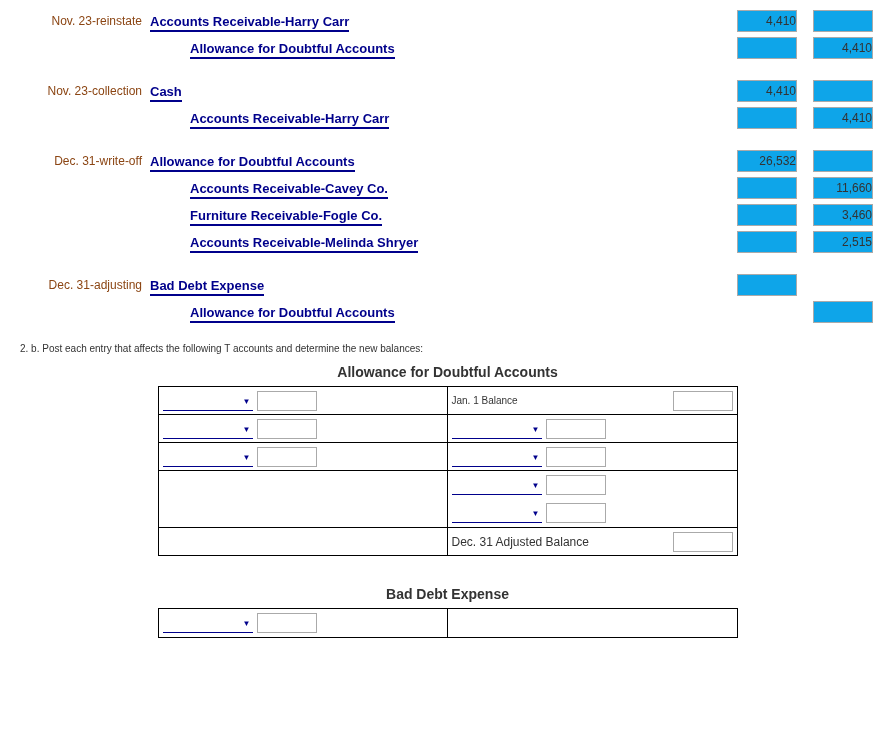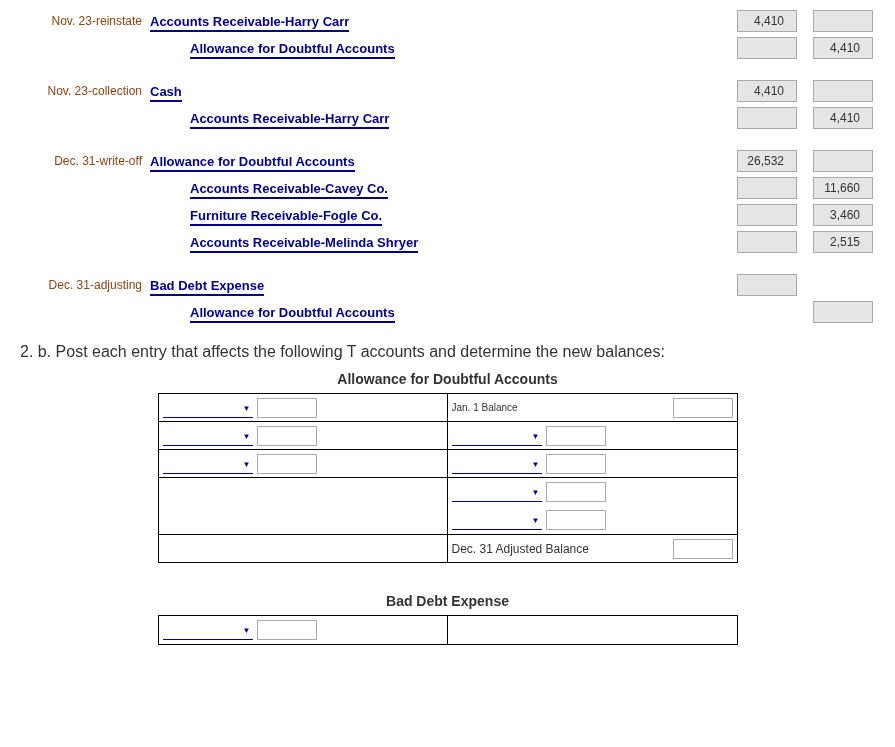--- a/index.html
+++ b/index.html
@@ -27,24 +27,24 @@
       padding-bottom: 1px;
       margin-left: 40px;
       cursor: default;
     }
     .amount-box {
       width: 60px;
       height: 22px;
       border: 1px solid #aaa;
       margin-left: 8px;
       text-align: right;
-      padding-right: 12px;
+      padding-right: 0;
       font-size: 12px;
       color: #333;
-      background: #e5e5e5;
+      background: #0ea5e9;
     }
 
     
     .je-row {
       display: flex;
       align-items: center;
       margin-bottom: 5px;
     }
     .je-date { width: 130px; color: #8B4513; font-size: 12px; text-align: right; padding-right: 8px; }
     .je-account { flex: 1; }
@@ -92,21 +92,21 @@
       color: #00008B;
       position: absolute;
       right: 2px;
       top: 50%;
       transform: translateY(-50%);
       pointer-events: none;
     }
     select.t-dropdown { padding-right: 14px; }
 
     .description-text {
-      font-size: 16px;
+      font-size: 10px;
       margin: 10px 0 6px 0;
       color: #333;
     }
 
     input[type="text"] { outline: none; }
     select { outline: none; }
   </style>
 </head>
 <body>
 

